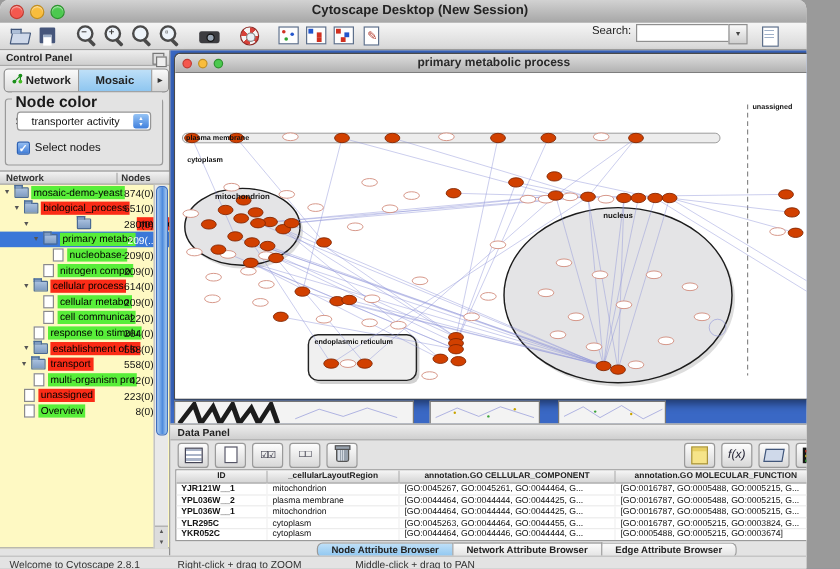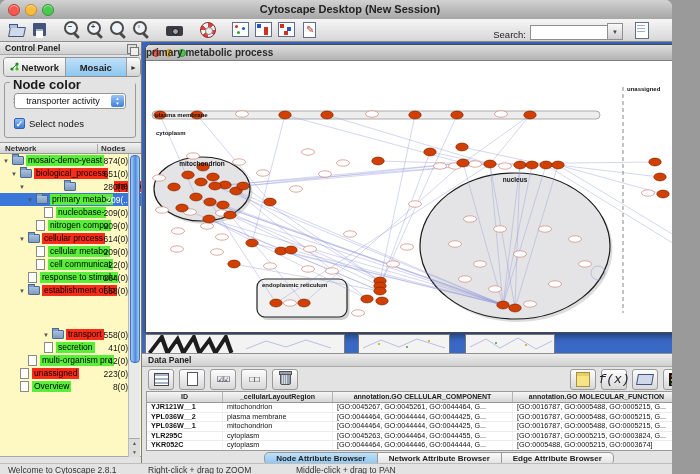--- a/index.html
+++ b/index.html
@@ -31,21 +31,21 @@
   .i-ring::before{content:"";position:absolute;left:3px;top:2px;width:14px;height:14px;border-radius:50%;background:conic-gradient(#d8423a 0 45deg,#f4f4f4 45deg 90deg,#d8423a 90deg 135deg,#f4f4f4 135deg 180deg,#d8423a 180deg 225deg,#f4f4f4 225deg 270deg,#d8423a 270deg 315deg,#f4f4f4 315deg 360deg);border:1px solid #8d2b26;}
   .i-ring::after{content:"";position:absolute;left:8px;top:7px;width:6px;height:6px;background:#e8eef4;border-radius:50%;border:1px solid #888;}
   .i-net::before{content:"";position:absolute;left:2px;top:2px;width:15px;height:13px;background:#fdfdfd;border:1px solid #5d6f8a;}
   .i-net.a::after{content:"";position:absolute;left:5px;top:5px;width:3px;height:3px;background:#d03020;border-radius:50%;box-shadow:7px 2px 0 #2255cc,2px 6px 0 #2da32d;}
   .i-net.b::after{content:"";position:absolute;left:4px;top:4px;width:4px;height:4px;background:#2255cc;box-shadow:7px 3px 0 #d03020,7px 7px 0 #d03020;}
   .i-net.c::after{content:"";position:absolute;left:4px;top:4px;width:4px;height:4px;background:#d03020;box-shadow:7px 3px 0 #2255cc,4px 7px 0 #d03020;}
   .i-annot::before{content:"";position:absolute;left:4px;top:2px;width:11px;height:14px;background:#fff;border:1px solid #5d6f8a;}
   .i-annot::after{content:"✎";position:absolute;left:7px;top:4px;font-size:10px;color:#b03426;}
   .i-import::before{content:"";position:absolute;left:4px;top:2px;width:12px;height:15px;background:#fff;border:1px solid #5d6f8a;}
   .i-import::after{content:"";position:absolute;left:6px;top:5px;width:8px;height:7px;background:repeating-linear-gradient(#9fb0c8 0 1px,transparent 1px 3px);}
-  .search-wrap{display:flex;align-items:flex-end;margin-left:auto;margin-right:40px;}
+  .search-wrap{display:flex;align-items:flex-start;margin-left:auto;margin-right:40px;}
   .search-label{font-size:9.5px;color:#222;margin-right:4px;}
   .search-input{width:70px;height:13px;border:1px solid #8f8f8f;border-right:none;font-size:9px;padding:0 3px;background:#fff;outline:none;}
   .search-dd{width:14px;height:15px;background:linear-gradient(#fafafa,#cfcfcf);border:1px solid #8f8f8f;display:flex;align-items:center;justify-content:center;font-size:6px;color:#444;margin-right:8px;}
 
   
   .control-panel{position:absolute;left:0;top:42px;width:142px;height:421px;background:#e3e3e3;border-right:1px solid #7d7d7d;box-sizing:border-box;}
   .cp-header{position:absolute;left:0;top:0;width:100%;height:13px;background:linear-gradient(#ededed,#cfcfcf);border-bottom:1px solid #aaa;font-size:8.5px;font-weight:bold;color:#222;line-height:13px;padding-left:5px;box-sizing:border-box;}
   .float-ic{position:absolute;right:4px;top:2px;width:8px;height:8px;border:1px solid #777;background:#ddd;}
   .float-ic::after{content:"";position:absolute;left:2px;top:2px;width:7px;height:7px;border:1px solid #777;background:#eee;}
   .cp-tabs{position:absolute;left:3px;top:15px;width:136px;height:18px;display:flex;background:#d6d6d6;border:1px solid #8f8f8f;border-radius:4px;overflow:hidden;}
@@ -79,40 +79,40 @@
   .sb-btns{position:absolute;left:0;bottom:0;width:100%;height:18px;background:#dcdcdc;border-top:1px solid #aaa;font-size:5px;color:#555;text-align:center;line-height:9px;}
 
   
   .desktop{position:absolute;left:142px;top:42px;width:558px;height:311px;background:#3a68c5;}
   .net-window{position:absolute;left:3px;top:2px;width:551px;height:289px;background:#fff;border:1px solid #4a4a4a;border-radius:5px 5px 0 0;box-shadow:2px 3px 7px rgba(0,0,0,.45);box-sizing:border-box;}
   .net-title{position:absolute;left:0;top:0;width:100%;height:16px;background:linear-gradient(#dedede,#b2b2b2);border-bottom:1px solid #7e7e7e;border-radius:5px 5px 0 0;box-sizing:border-box;}
   .ntl{position:absolute;top:4px;width:8px;height:8px;border-radius:50%;}
   .ntl.red{left:6px;background:#f4584e;border:1px solid #c13b32;box-sizing:border-box;}
   .ntl.yel{left:19px;background:#f9bd3c;border:1px solid #c28f22;box-sizing:border-box;}
   .ntl.grn{left:32px;background:#4cc94f;border:1px solid #2e9330;box-sizing:border-box;}
-  .net-title .t{position:absolute;left:0;right:18px;top:2px;font-size:10px;font-weight:bold;color:#2a2a2a;}
+  .net-title .t{position:absolute;left:0;right:18px;top:2px;text-align:center;font-size:10px;font-weight:bold;color:#2a2a2a;}
   .net-canvas{position:absolute;left:0;top:16px;width:549px;height:271px;background:#fff;overflow:hidden;}
   .strip{position:absolute;left:0;top:292px;width:558px;height:19px;}
   .thumbwin{position:absolute;top:0;height:19px;background:#f3f3f3;border:1px solid #777;border-bottom:none;box-sizing:border-box;overflow:hidden;}
   .grip-net{position:absolute;left:541px;top:291px;width:12px;height:11px;background:repeating-linear-gradient(135deg,#dfe6f2 0 2px,#8696b4 2px 3px);}
 
   
   .data-panel{position:absolute;left:142px;top:353px;width:558px;height:99px;background:#e3e3e3;border-top:1px solid #909090;box-sizing:border-box;}
   .dp-header{position:absolute;left:0;top:0;width:100%;height:13px;background:linear-gradient(#ededed,#cfcfcf);border-bottom:1px solid #aaa;font-size:8.5px;font-weight:bold;color:#222;line-height:13px;padding-left:6px;box-sizing:border-box;}
   .dp-toolbar{position:absolute;left:0;top:13px;width:100%;height:24px;display:flex;align-items:center;padding:0 6px;box-sizing:border-box;}
   .dpb{width:24px;height:19px;border:1px solid #9a9a9a;border-radius:3px;background:linear-gradient(#fdfdfd,#d8d8d8);display:flex;align-items:center;justify-content:center;margin-right:5px;flex:none;position:relative;}
   .dp-right{margin-left:auto;display:flex;}
   .g-grid{width:13px;height:11px;border:1px solid #445;background:repeating-linear-gradient(#aab4c8 0 2px,#fff 2px 4px);}
   .g-doc{width:9px;height:12px;background:#fff;border:1px solid #556;}
   .g-chk{font-size:8px;letter-spacing:-1px;color:#223;line-height:9px;}
   .g-chk.sm{font-size:7px;}
   .g-trash{width:9px;height:10px;background:linear-gradient(90deg,#98a2ae 0 1px,#d4dae2 1px 2px,#98a2ae 2px 3px,#d4dae2 3px 4px,#98a2ae 4px 5px,#d4dae2 5px 6px,#98a2ae 6px 9px);border:1px solid #555;border-radius:0 0 2px 2px;position:relative;}
   .g-trash::before{content:"";position:absolute;left:-2px;top:-3px;width:11px;height:2px;background:#98a2ae;border:1px solid #555;}
   .g-note{width:12px;height:13px;background:#f6e489;border:1px solid #a8933c;box-shadow:inset 0 3px 0 #e8cf62;}
-  .g-fx{font-family:Liberation Mono, monospace;font-style:italic;font-size:13px;color:#223;}
+  .g-fx{font-family:Liberation Sans, sans-serif;font-style:italic;font-size:10px;color:#223;}
   .g-fold{width:14px;height:9px;background:#cfd9ea;border:1px solid #41567a;transform:skewX(-10deg);}
   .g-mx{width:14px;height:13px;background:#151515;position:relative;}
   .g-mx::after{content:"";position:absolute;left:2px;top:2px;width:2px;height:2px;background:#cc3322;box-shadow:4px 0 0 #2da32d,8px 0 0 #ccbb22,0 4px 0 #ccbb22,4px 4px 0 #cc3322,8px 4px 0 #2da32d,0 8px 0 #2da32d,4px 8px 0 #ccbb22,8px 8px 0 #cc3322;}
   .dp-table{position:absolute;left:4px;top:37px;width:536px;bottom:1px;background:#fff;border:1px solid #9a9a9a;box-sizing:border-box;overflow:hidden;}
   .th-row{display:flex;height:10px;background:linear-gradient(#f6f6f6,#d5d5d5);border-bottom:1px solid #999;}
   .th{font-size:7px;font-weight:bold;color:#222;text-align:center;border-right:1px solid #b5b5b5;overflow:hidden;white-space:nowrap;line-height:10px;box-sizing:border-box;}
   .tr{display:flex;height:8.6px;border-bottom:1px solid #ececec;}
   .td{font-size:7.2px;color:#111;white-space:nowrap;overflow:hidden;border-right:1px solid #f0f0f0;line-height:8.6px;padding-left:4px;box-sizing:border-box;}
   .c0{width:76px;flex:none;}.c1{width:110px;flex:none;}.c2{width:180px;flex:none;}.c3{width:168px;flex:none;}
   .td.c0{font-weight:bold;}
@@ -272,31 +272,25 @@
           <span class="fileic"></span>
           <span class="chip green">response to stimulu</span>
           <span class="num">264(0)</span>
         </div>
         <div class="trow" style="padding-left: 18px;">
           <span class="exp">▼</span>
           <span class="fold"></span>
           <span class="chip red">establishment of lo</span>
           <span class="num">558(0)</span>
         </div>
-        <div class="trow" style="padding-left: 42px; margin-top: 31px;">
+        <div class="trow" style="padding-left: 16px;">
           <span class="exp">▼</span>
           <span class="fold"></span>
           <span class="chip red">transport</span>
           <span class="num">558(0)</span>
-        </div>
-        <div class="trow" style="padding-left: 34px;">
-          <span class="exp"></span>
-          <span class="fileic"></span>
-          <span class="chip green">secretion</span>
-          <span class="num">41(0)</span>
         </div>
         <div class="trow" style="padding-left: 18px;">
           <span class="exp"></span>
           <span class="fileic"></span>
           <span class="chip green">multi-organism pro</span>
           <span class="num">42(0)</span>
         </div>
         <div class="trow" style="padding-left: 10px;">
           <span class="exp"></span>
           <span class="fileic"></span>

